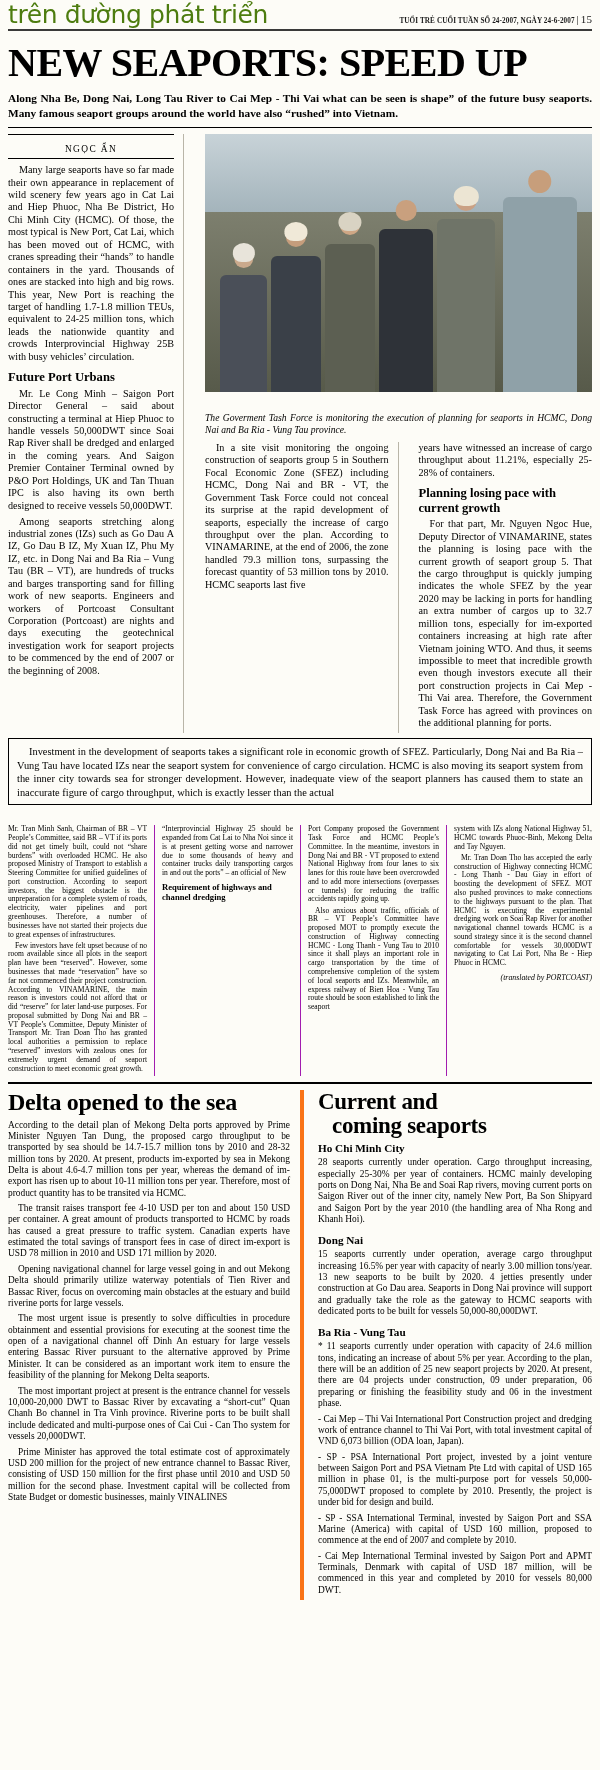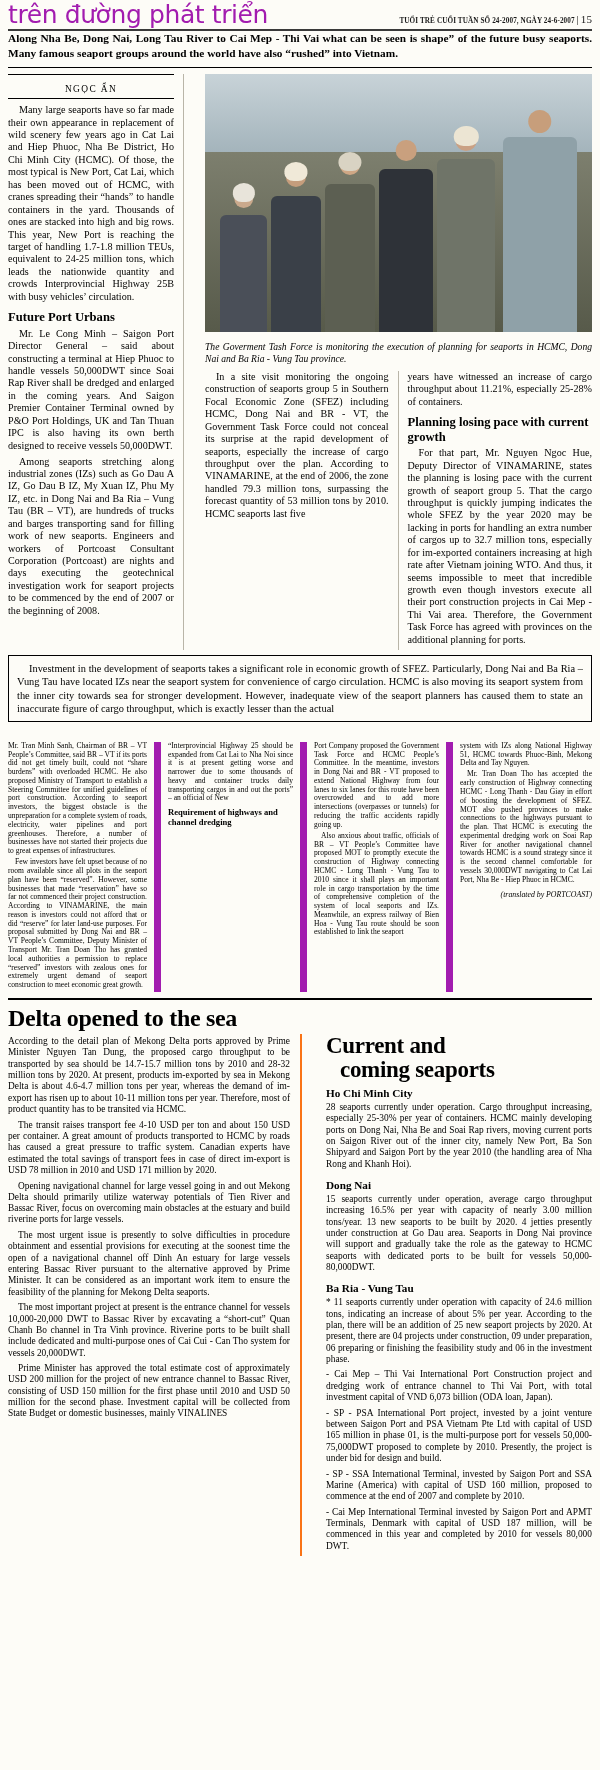--- a/index.html
+++ b/index.html
@@ -27,21 +27,21 @@
     align-items: flex-end;
     justify-content: space-between;
     padding-top: 2px;
     border-bottom: 2px solid #3a3a3a;
     padding-bottom: 1px;
   }
   .masthead-logo {
     font-family: "DejaVu Sans", sans-serif;
     font-size: 25px;
     letter-spacing: -0.4px;
-    color: #a21caf;
+    color: #4d7c0f;
     line-height: 1.05;
     font-weight: 400;
   }
   .masthead-issue {
     font-family: "Liberation Serif", serif;
     font-size: 7.2px;
     font-weight: bold;
     letter-spacing: 0.1px;
     color: #1a1a1a;
     padding-bottom: 3px;
@@ -125,38 +125,38 @@
   }
   .fig { position:absolute; bottom:0; }
   .fig .head { border-radius:50%; position:absolute; left:50%; transform:translateX(-50%); }
   .fig .body { position:absolute; bottom:0; left:0; width:100%; border-radius:6px 6px 0 0; }
   .fig .helmet { position:absolute; left:50%; transform:translateX(-50%); border-radius:50% 50% 40% 40%; }
   .caption {
     font-size: 9.6px;
     font-style: italic;
     line-height: 1.24;
     text-align: justify;
-    padding-top: 9px;
+    padding-top: 20px;
   }
 
   
   .boxed {
     border: 1px solid #000;
     padding: 6px 8px 5px 8px;
     margin: 5px 0 6px 0;
   }
   .boxed p {
     font-size: 10.4px; line-height: 1.3; text-align: justify;
     margin: 0; text-indent: 12px;
   }
 
   
   .cols4 { display: flex; margin-top: 20px; }
   .cols4 > div { width: 25%; padding-right: 7px; }
-  .cols4 > div + div { border-left: 7px solid #a21caf; padding-left: 7px; }
+  .cols4 > div + div { border-left: 1px solid #a21caf; padding-left: 7px; }
   .cols4 > div:last-child { padding-right: 0; }
   p.tiny {
     font-size: 7.55px;
     line-height: 1.165;
     text-align: justify;
     margin: 0 0 0.3em 0;
     text-indent: 7px;
     hyphens: auto;
     -webkit-hyphens: auto;
   }
@@ -169,21 +169,21 @@
   }
 
   
   .bottom {
     display: flex;
     border-top: 2px solid #000;
     margin-top: 6px;
     padding-top: 6px;
   }
   .panel-left { width: 50%; padding-right: 10px; }
-  .panel-right { width: 50%; padding-left: 24px; border-left: 2px solid #f97316; margin-top: 28px; }
+  .panel-right { width: 50%; padding-left: 14px; border-left: 4px solid #f97316; }
   .panel-title {
     font-family: "Liberation Serif", serif;
     font-weight: bold;
     font-size: 24px;
     line-height: 1.04;
     margin: 0 0 5px 0;
     letter-spacing: -0.3px;
   }
   .panel-title.two-line { font-size: 23px; }
   .panel-title .l2 { display:block; padding-left: 14px; }
@@ -205,20 +205,21 @@
 
   <div class="masthead">
     <div class="masthead-logo">trên đường phát triển</div>
     <div class="masthead-issue">
       <span>TUỔI TRẺ CUỐI TUẦN SỐ 24-2007, NGÀY 24-6-2007</span>
       <span class="pg">|</span>
       <span class="pg">15</span>
     </div>
   </div>
 
+  <h1 class="headline">NEW SEAPORTS: SPEED UP</h1>
   <div class="standfirst">Along Nha Be, Dong Nai, Long Tau River to Cai Mep - Thi Vai what can be seen is shape” of the future busy seaports. Many famous seaport groups around the world have also “rushed” into Vietnam.</div>
   <div class="rule-thin"></div>
 
   <div class="top-block">
 
     <div class="col-narrow">
       <div class="byline-rule"></div>
       <div class="byline">NGỌC ẨN</div>
       <div class="byline-rule"></div>
       <p class="body">Many large seaports have so far made their own appearance in replacement of wild scenery few years ago in Cat Lai and Hiep Phuoc, Nha Be District, Ho Chi Minh City (HCMC). Of those, the most typical is New Port, Cat Lai, which has been moved out of HCMC, with cranes spreading their “hands” to handle containers in the yard. Thousands of ones are stacked into high and big rows. This year, New Port is reaching the target of handling 1.7-1.8 million TEUs, equivalent to 24-25 million tons, which leads the nationwide quantity and crowds Interprovincial Highway 25B with busy vehicles’ circulation.</p>
@@ -261,21 +262,21 @@
           <div class="body" style="height:86%;background:#8fa1a8;"></div>
           <div class="head" style="top:2%;width:32%;padding-bottom:32%;background:#c79e7b;"></div>
         </div>
       </div>
       <div class="caption">The Goverment Tash Force is monitoring the execution of planning for seaports in HCMC, Dong Nai and Ba Ria - Vung Tau province.</div>
 
       <div style="display:flex;margin-top:6px;">
         <div style="width:50%;padding-right:9px;border-right:1px solid #b9b5a8;">
           <p class="body">In a site visit monitoring the ongoing construction of seaports group 5 in Southern Focal Economic Zone (SFEZ) including HCMC, Dong Nai and BR - VT, the Government Task Force could not conceal its surprise at the rapid development of seaports, especially the increase of cargo throughput over the plan. According to VINAMARINE, at the end of 2006, the zone handled 79.3 million tons, surpassing the forecast quantity of 53 million tons by 2010. HCMC seaports last five</p>
         </div>
-        <div style="width:50%;padding-left:9px;">
+        <div style="width:50%;padding-left:20px;">
           <p class="body noindent">years have witnessed an increase of cargo throughput about 11.21%, especially 25-28% of containers.</p>
           <h3 class="subhead">Planning losing pace with current growth</h3>
           <p class="body">For that part, Mr. Nguyen Ngoc Hue, Deputy Director of VINAMARINE, states the planning is losing pace with the current growth of seaport group 5. That the cargo throughput is quickly jumping indicates the whole SFEZ by the year 2020 may be lacking in ports for handling an extra number of cargos up to 32.7 million tons, especially for im-exported containers increasing at high rate after Vietnam joining WTO. And thus, it seems impossible to meet that incredible growth even though investors execute all their port construction projects in Cai Mep - Thi Vai area. Therefore, the Government Task Force has agreed with provinces on the additional planning for ports.</p>
         </div>
       </div>
     </div>
   </div>
 
   <div class="boxed">
     <p>Investment in the development of seaports takes a significant role in economic growth of SFEZ. Particularly, Dong Nai and Ba Ria – Vung Tau have located IZs near the seaport system for convenience of cargo circulation. HCMC is also moving its seaport system from the inner city towards sea for stronger development. However, inadequate view of the seaport planners has caused them to state an inaccurate figure of cargo throughput, which is exactly lesser than the actual</p>

